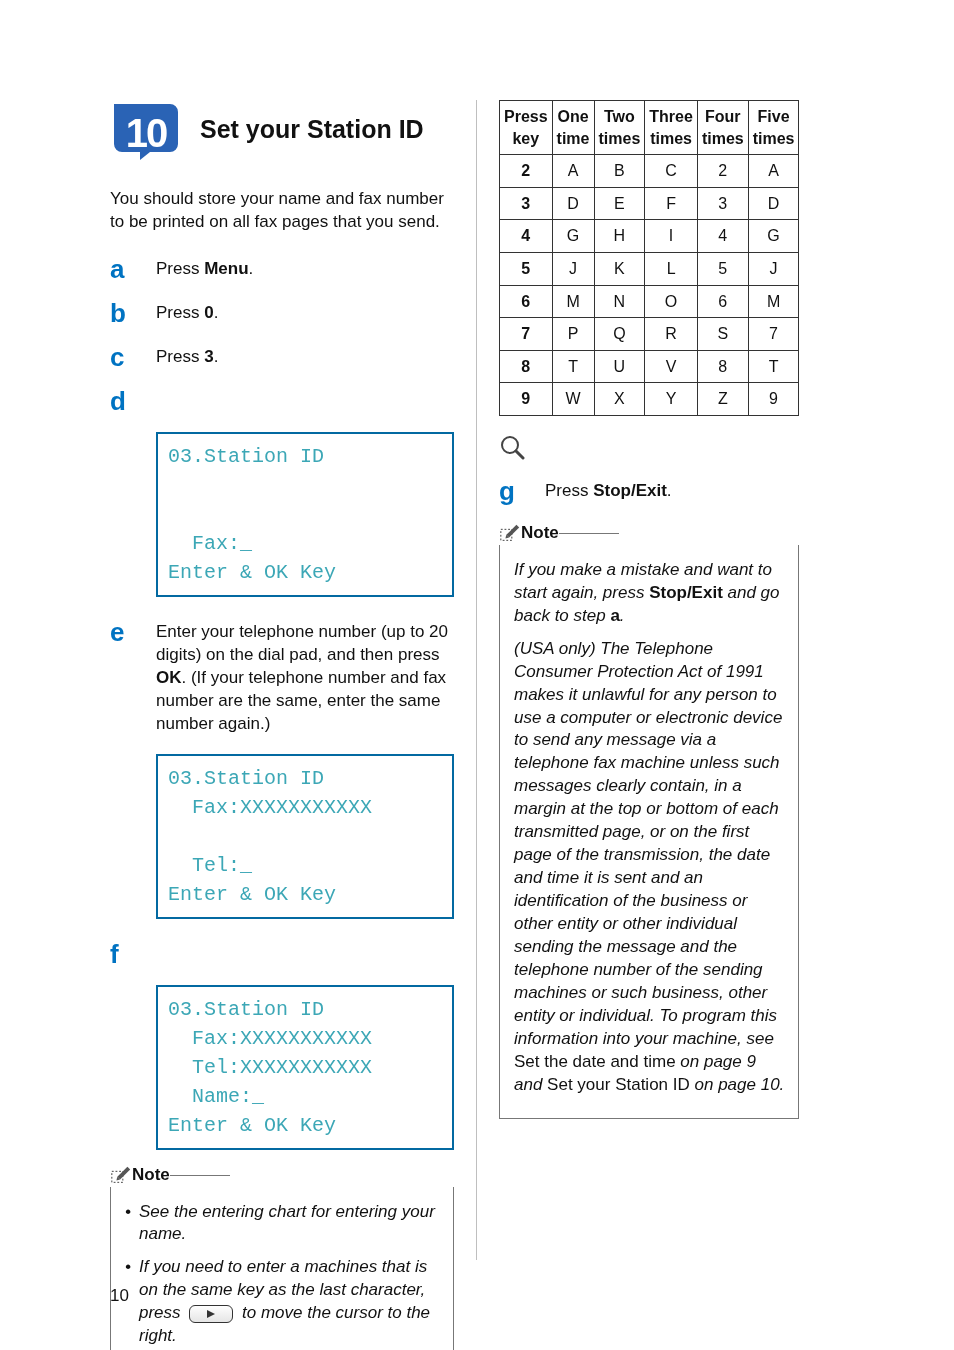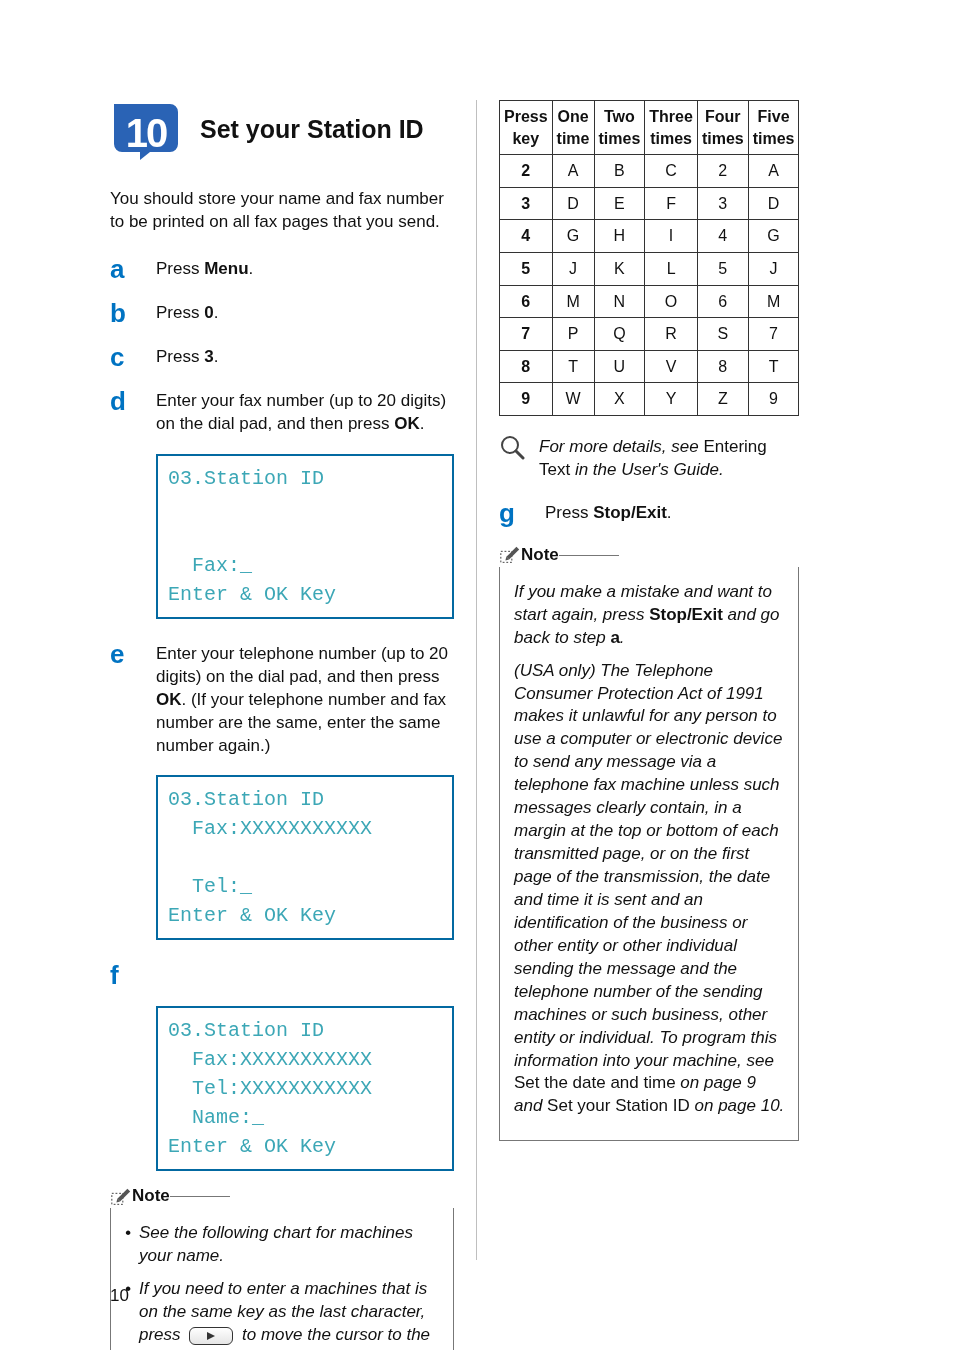--- a/index.html
+++ b/index.html
@@ -247,23 +247,20 @@
 
       <div class="letter-row">
         <div class="letter">c</div>
         <div class="letter-content">
           <span>Press </span><strong class="b">3</strong><span>.</span>
         </div>
       </div>
 
       <div class="letter-row">
         <div class="letter">d</div>
-        <div class="letter-content">
-          <span>Enter your fax number (up to 20 digits) on the dial pad, and then press </span><strong class="b">OK</strong><span>.</span>
-        </div>
       </div>
       <div class="lcd">03.Station ID
 
 
   Fax:_
 Enter &amp; OK Key</div>
 
       <div class="letter-row" style="margin-top:22px;">
         <div class="letter">e</div>
         <div class="letter-content">
@@ -292,21 +289,21 @@
               <path d="M2 6 H14 V18 H2 Z" fill="none" stroke="#333" stroke-width="1" stroke-dasharray="2 2"></path>
               <path d="M8 12 L19 1 L22 4 L11 15 Z" fill="#555"></path>
               <path d="M8 12 L7 16 L11 15 Z" fill="#555"></path>
             </svg>
           </span>
           <span class="label">Note</span>
           <span class="rule right"></span>
           <span class="gap"></span>
         </div>
         <div class="note-body">
-          <p class="bullet">See the following chart for machines your name.</p>
+          <p class="bullet">See the entering chart for entering your name.</p>
           <p class="bullet">
             <span>If you need to enter a machines that is on the same key as the last character, press </span><span class="keycap"><svg width="14" height="10" viewBox="0 0 14 10">
                   <polygon points="3,1 11,5 3,9" fill="#333"></polygon>
                 </svg></span><span> to move the cursor to the right.</span>
           </p>
 
         </div>
       </div>
 
     </div>
@@ -392,23 +389,20 @@
           </tbody>
       </table>
 
       <div class="info-row">
         <div class="info-icon">
           <svg viewBox="0 0 26 26">
             <circle cx="11" cy="11" r="8" fill="none" stroke="#444" stroke-width="2"></circle>
             <line x1="17" y1="17" x2="24" y2="24" stroke="#444" stroke-width="3" stroke-linecap="round"></line>
           </svg>
         </div>
-        <div class="info-content">
-          <span>For more details, see </span><span class="roman">Entering Text</span><span> in the User's Guide</span><span>.</span>
-        </div>
       </div>
 
       <div class="letter-row">
         <div class="letter">g</div>
         <div class="letter-content">
           <span>Press </span><strong class="b">Stop/Exit</strong><span>.</span>
         </div>
       </div>
 
       <div class="note-box" style="margin-top:4px;">

